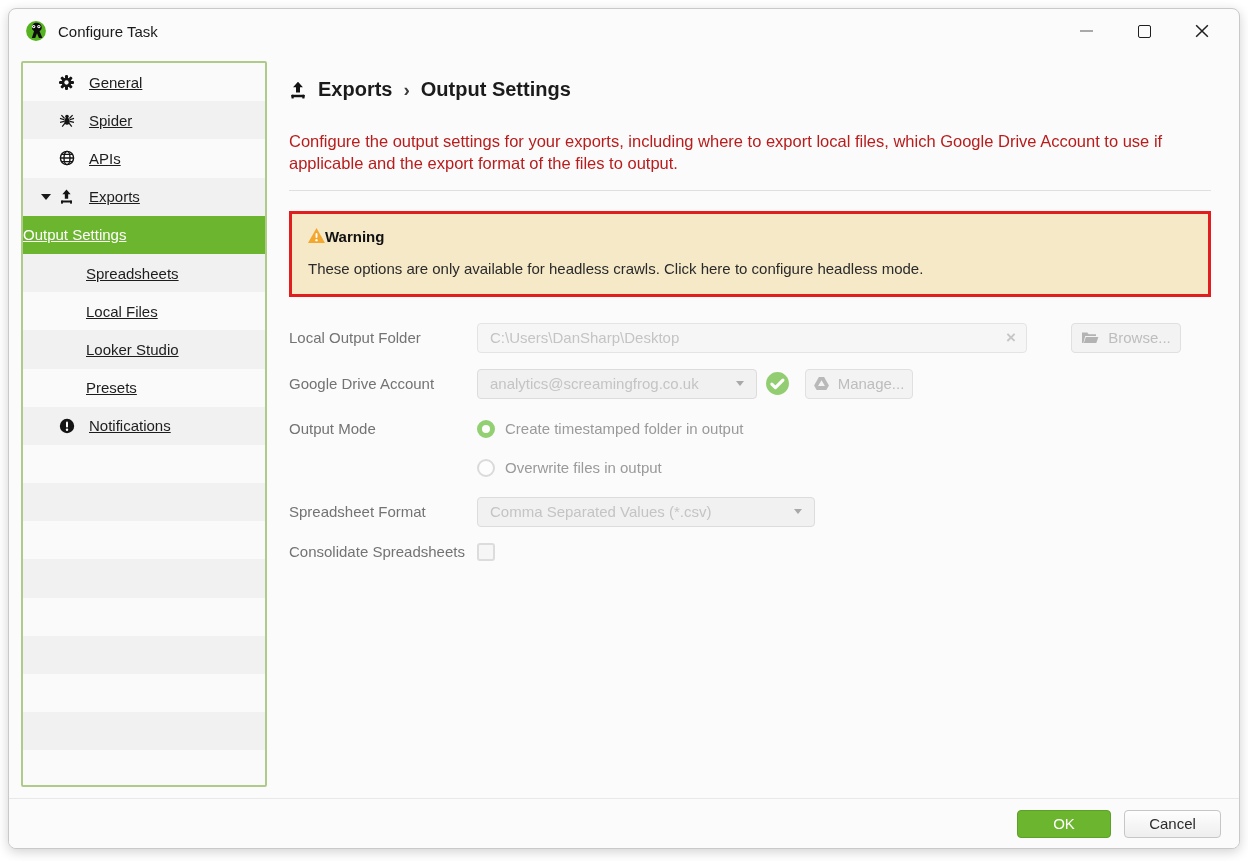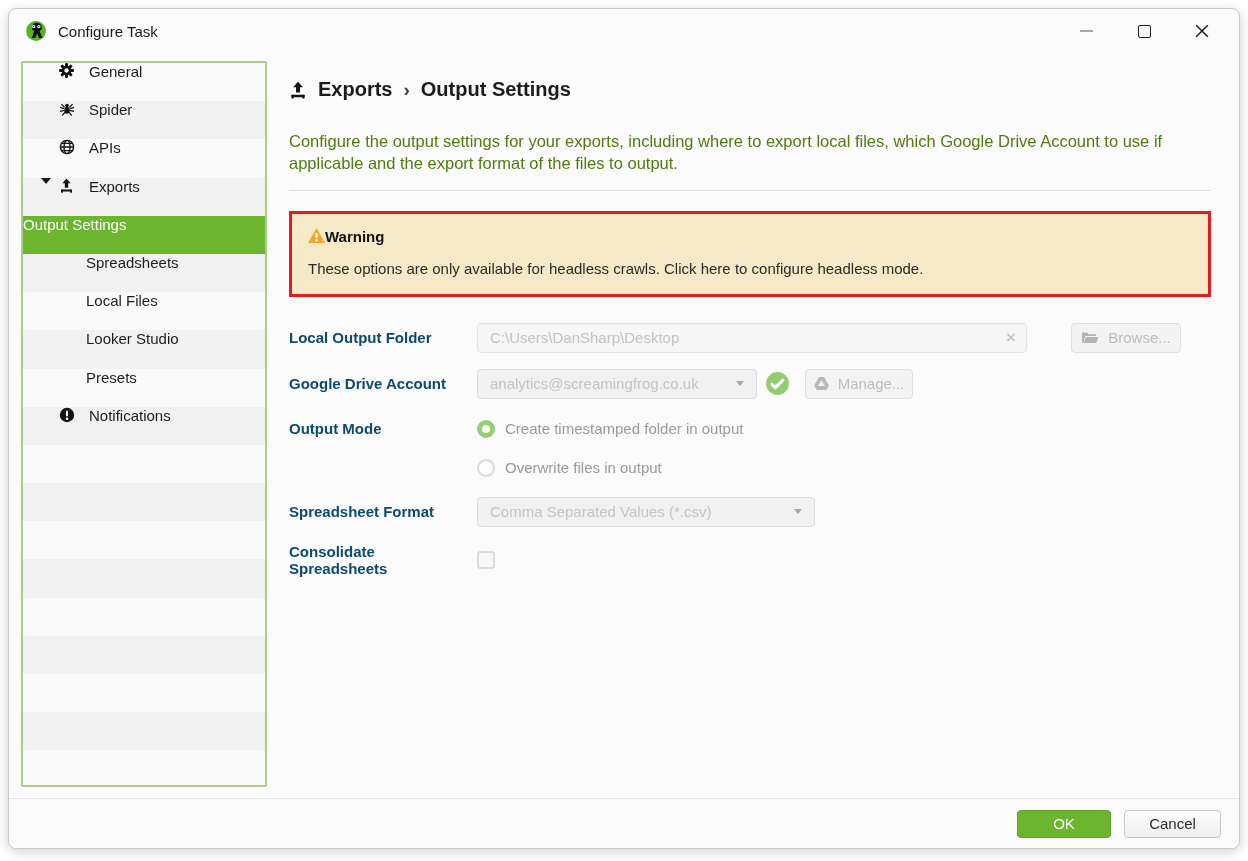--- a/index.html
+++ b/index.html
@@ -16,45 +16,45 @@
   .title-text { margin-left:11px; font-size:15px; color:#1a1a1a; }
   .win-controls { margin-left:auto; display:flex; align-items:center; }
   .win-btn { width:46px; height:34px; display:flex; align-items:center; justify-content:center; margin-left:12px; }
   .min-glyph { width:13px; height:2px; background:#a9a9a9; }
   .max-glyph { width:13px; height:13px; border:1.4px solid #1f1f1f; border-radius:2px; }
 
   
   .sidebar { position:absolute; left:12px; top:52px; width:246px; height:726px;
     border:2px solid #aecb8a; background:#fafafa; display:flex; flex-direction:column;
     border-radius:2px; overflow:hidden; }
-  .srow { flex:0 0 38.2px; display:flex; align-items:flex-start; font-size:15px; color:#1d1d1d; padding-left:10px; }
+  .srow { flex:0 0 38.2px; display:flex; align-items:center; font-size:15px; color:#1d1d1d; padding-left:10px;text-decoration:underline; }
   .r-white { background:#fafafa; }
   .r-gray  { background:#f1f1f1; }
   .srow.selected { background:#6cb52e; color:#ffffff; padding-left:0; }
   .tree-cell { width:26px; flex:none; display:flex; justify-content:center; align-items:center; }
   .icon-cell { width:30px; flex:none; display:flex; justify-content:flex-start; align-items:center; }
   .icon-cell svg { display:block; }
   .lvl2 { padding-left:63px; }
   .tri-down { width:0; height:0; border-left:5px solid transparent; border-right:5px solid transparent; border-top:6px solid #1a1a1a; }
 
   
   .main { position:absolute; left:280px; top:52px; width:922px; }
   .breadcrumb-row { display:flex; align-items:center; gap:11px; margin-top:17px; font-size:20px; font-weight:bold; color:#1b1b1b; }
   .crumb-sep { font-weight:bold; color:#3c3c3c; font-size:19px; }
-  .desc { margin-top:30px; font-size:16.5px; line-height:1.33; color:#4d7c0f; }
+  .desc { margin-top:30px; font-size:16.5px; line-height:1.33; color:#b91c1c; }
   .divider { margin-top:15px; border-top:1px solid #e0e0e0; }
 
   .warning-box { margin-top:20px; border:3px solid #e11d1d; background:#f6e9c8; padding:14px 16px 17px; }
   .w-title-row { display:flex; align-items:flex-start; gap:0; }
   .w-title { font-size:15px; font-weight:bold; color:#111111; }
   .w-msg { margin-top:15px; font-size:15px; color:#2a2a2a; }
 
   .form { margin-top:26px; }
   .frow { display:flex; align-items:center; margin-bottom:16px; }
-  .flabel { width:188px; flex:none; font-size:15px; color:#0c4a6e;font-weight:bold; }
+  .flabel { width:188px; flex:none; font-size:15px; color:#737373; }
 
   .inp { position:relative; width:550px; height:30px; background:#f6f6f6; border:1px solid #e4e4e4;
     border-radius:4px; display:flex; align-items:center; padding:0 32px 0 12px; color:#c4c4c4; font-size:15px; }
   .clear-x { position:absolute; right:10px; top:50%; transform:translateY(-54%);
     color:#c6c6c6; font-size:17px; font-weight:bold; line-height:1; }
 
   .sel { height:30px; background:#f1f1f1; border:1px solid #dcdcdc; border-radius:4px;
     display:flex; align-items:center; padding:0 12px; color:#c4c4c4; font-size:15px; }
   .sel-arrow { margin-left:auto; width:0; height:0; border-left:4.5px solid transparent;
     border-right:4.5px solid transparent; border-top:5.5px solid #a8a8a8; }

